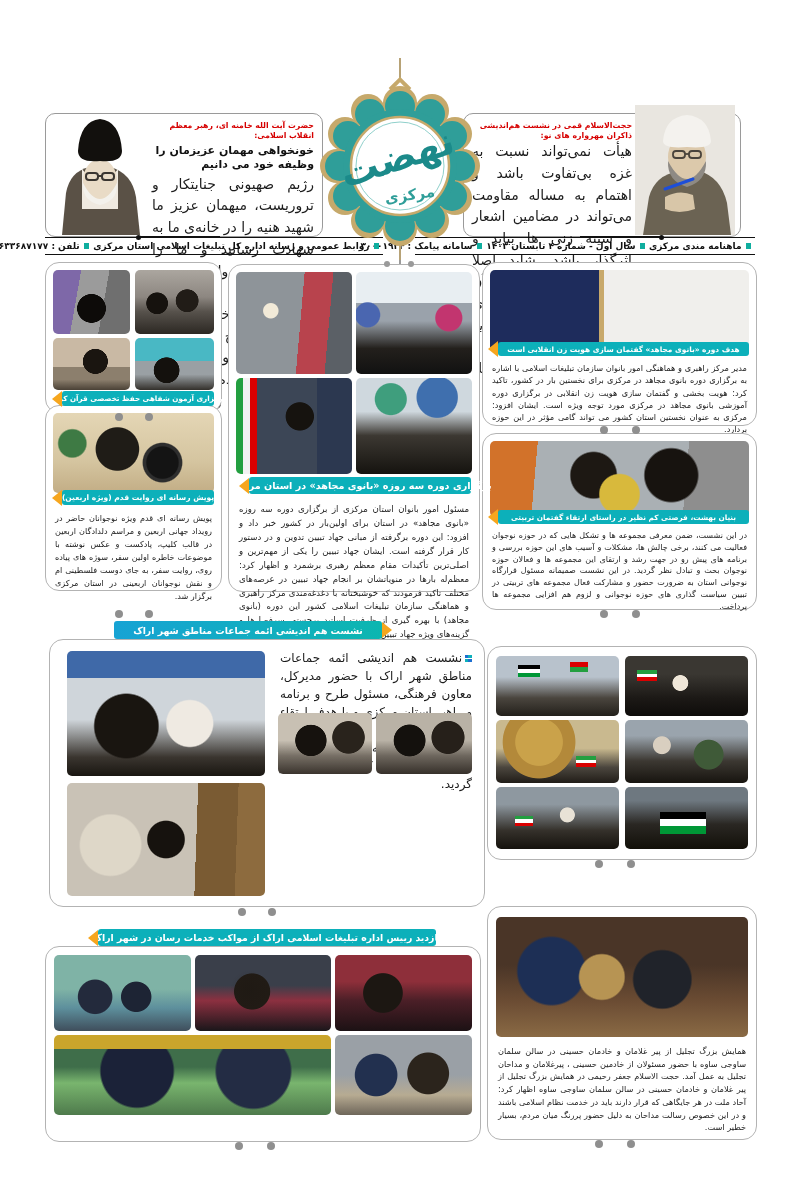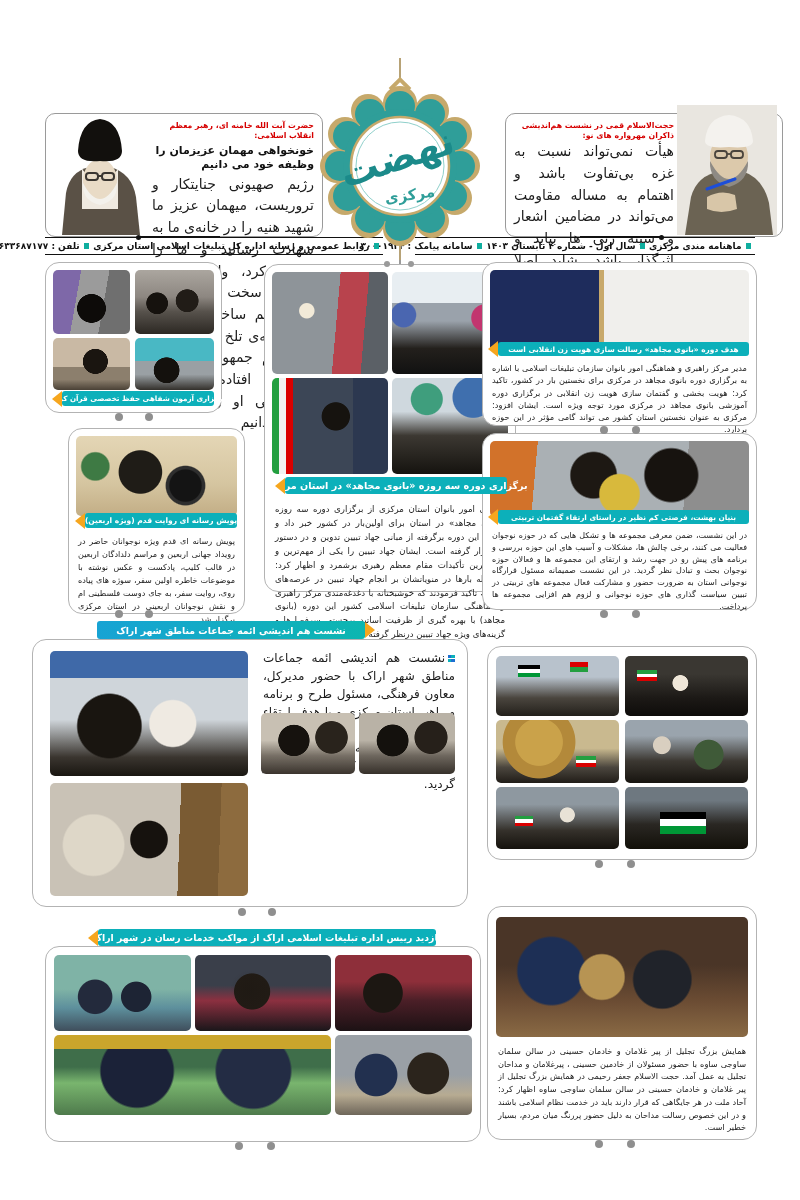--- a/index.html
+++ b/index.html
@@ -133,21 +133,21 @@
     <div style="position:absolute;right:8px;left:106px;top:7px;">
       <div class="q-kicker">حضرت آیت الله خامنه ای، رهبر معظم انقلاب اسلامی:</div>
       <div class="q-head">خونخواهی مهمان عزیزمان را وظیفه خود می دانیم</div>
       <div class="q-body">رژیم صهیونی جنایتکار و تروریست، میهمان عزیز ما شهید هنیه را در خانه‌ی ما به شهادت رسانید و ما را داغدار کرد، ولی زمینه‌ی مجازاتی سخت برای خود را نیز فراهم ساخت… ما در این حادثه‌ی تلخ و سخت که در حریم جمهوری اسلامی اتفاق افتاده است، خونخواهی او را وظیفه‌ی خود می‌دانیم</div>
     </div>
   </div>
   <div class="anchor" style="left:140px;top:236px;width:80px;">
       <i style="left:-4px;"></i>
     </div>
 
-  <div class="quote-card" style="left:505px;">
+  <div class="quote-card" style="left:463px;">
     <svg style="position:absolute;right:5px;bottom:1px;width:100px;height:130px;overflow:visible;" viewBox="0 0 100 130">
       <rect x="0" y="0" width="100" height="130" fill="#e9e6e0"></rect>
       <path d="M8 130 L14 92 Q20 70 44 66 L64 66 Q86 72 92 98 L96 130 Z" fill="#6b6353"></path>
       <ellipse cx="52" cy="52" rx="19" ry="23" fill="#dcc9ab"></ellipse>
       <path d="M33 56 Q52 92 71 56 Q72 76 52 82 Q32 76 33 56Z" fill="#8e8a84"></path>
       <path d="M28 36 Q30 12 52 10 Q74 12 76 36 Q76 44 52 42 Q28 44 28 36Z" fill="#f4f2ee"></path>
       <rect x="38" y="46" width="12" height="7" rx="3" fill="none" stroke="#4a443c" stroke-width="1.8"></rect>
       <rect x="54" y="46" width="12" height="7" rx="3" fill="none" stroke="#4a443c" stroke-width="1.8"></rect>
       <line x1="50" y1="49" x2="54" y2="49" stroke="#4a443c" stroke-width="1.8"></line>
       <line x1="30" y1="84" x2="58" y2="74" stroke="#1d4ed8" stroke-width="3" stroke-linecap="round"></line>
@@ -186,62 +186,62 @@
     <div class="ph p-exam2" style="position:absolute;left:7px;top:7px;width:77px;height:64px;"></div>
     <div class="ph p-exam3" style="position:absolute;right:7px;top:75px;width:79px;height:52px;"></div>
     <div class="ph p-exam4" style="position:absolute;left:7px;top:75px;width:77px;height:52px;"></div>
     <div class="banner arrow-l" style="bottom:6px;left:16px;right:7px;height:15px;font-size:7.2px;">
       <span>برگزاری آزمون شفاهی حفظ تخصصی قرآن کریم</span>
     </div>
   </div>
   <div class="dot" style="left:115px;top:413px;"></div>
   <div class="dot" style="left:145px;top:413px;"></div>
 
-  <div class="card" style="left:45px;top:428px;width:175px;height:184px;margin-left:23px;">
+  <div class="card" style="left:45px;top:405px;width:175px;height:184px;">
     <div class="ph p-poster" style="position:absolute;right:7px;left:7px;top:7px;height:80px;"></div>
     <div class="banner arrow-l" style="top:84px;left:16px;right:7px;height:15px;font-size:7.5px;">
       <span>پویش رسانه ای روایت قدم (ویژه اربعین)</span>
     </div>
     <div class="body-txt" style="right:9px;left:9px;top:106px;font-size:8.1px;line-height:1.6;">پویش رسانه ای قدم ویژه نوجوانان حاضر در رویداد جهانی اربعین و مراسم دلدادگان اربعین در قالب کلیپ، پادکست و عکس نوشته با موضوعات خاطره اولین سفر، سوژه های پیاده روی، روایت سفر، به جای دوست فلسطینی ام و نقش نوجوانان اربعینی در استان مرکزی برگزار شد.</div>
   </div>
   <div class="dot" style="left:115px;top:610px;"></div>
   <div class="dot" style="left:145px;top:610px;"></div>
 
-  <div class="card" style="left:228px;top:264px;width:250px;height:326px;margin-left:36px;">
+  <div class="card" style="left:228px;top:264px;width:250px;height:326px;">
     <div class="ph p-conf1" style="position:absolute;right:7px;top:7px;width:116px;height:102px;"></div>
     <div class="ph p-conf2" style="position:absolute;left:7px;top:7px;width:116px;height:102px;"></div>
     <div class="ph p-conf3" style="position:absolute;right:7px;top:113px;width:116px;height:96px;"></div>
     <div class="ph p-conf4" style="position:absolute;left:7px;top:113px;width:116px;height:96px;"></div>
     <div class="banner arrow-l" style="top:212px;left:20px;right:8px;height:17px;font-size:9.6px;">
       <span>برگزاری دوره سه روزه «بانوی مجاهد» در استان مرکزی</span>
     </div>
     <div class="body-txt" style="right:10px;left:10px;top:238px;font-size:8.6px;line-height:1.62;">مسئول امور بانوان استان مرکزی از برگزاری دوره سه روزه «بانوی مجاهد» در استان برای اولین‌بار در کشور خبر داد و افزود: این دوره برگرفته از مبانی جهاد تبیین تدوین و در دستور کار قرار گرفته است. ایشان جهاد تبیین را یکی از مهم‌ترین و اصلی‌ترین تأکیدات مقام معظم رهبری برشمرد و اظهار کرد: معظم‌له بارها در منویاتشان بر انجام جهاد تبیین در عرصه‌های مختلف تاکید فرمودند که خوشبختانه با دغدغه‌مندی مرکز راهبری و هماهنگی سازمان تبلیغات اسلامی کشور این دوره (بانوی مجاهد) با بهره گیری از ظرفیت اساتید برجسته، سرفصل‌ها و گزینه‌های ویژه جهاد تبیین درنظر گرفته شد.</div>
   </div>
 
   <div class="card" style="left:482px;top:262px;width:273px;height:162px;">
     <div class="ph p-class" style="position:absolute;right:7px;left:7px;top:7px;height:82px;"></div>
     <div class="banner arrow-l" style="top:79px;left:15px;right:7px;height:14px;font-size:7.4px;">
-      <span>هدف دوره «بانوی مجاهد» رسالت سازی هویت زن انقلابی است</span>
+      <span>هدف دوره «بانوی مجاهد» گفتمان سازی هویت زن انقلابی است</span>
     </div>
     <div class="body-txt" style="right:9px;left:9px;top:99px;font-size:8.2px;line-height:1.5;">مدیر مرکز راهبری و هماهنگی امور بانوان سازمان تبلیغات اسلامی با اشاره به برگزاری دوره بانوی مجاهد در مرکزی برای نخستین بار در کشور، تاکید کرد: هویت بخشی و گفتمان سازی هویت زن انقلابی در برگزاری دوره آموزشی بانوی مجاهد در مرکزی مورد توجه ویژه است. ایشان افزود: مرکزی به عنوان نخستین استان کشور می تواند گامی مؤثر در این حوزه بردارد.</div>
   </div>
   <div class="dot" style="left:600px;top:426px;"></div>
   <div class="dot" style="left:632px;top:426px;"></div>
 
   <div class="card" style="left:482px;top:433px;width:273px;height:175px;">
     <div class="ph p-meet" style="position:absolute;right:7px;left:7px;top:7px;height:76px;"></div>
     <div class="banner arrow-l" style="top:76px;left:15px;right:7px;height:14px;font-size:7.3px;">
       <span>بنیان بهشت، فرصتی کم نظیر در راستای ارتقاء گفتمان تربیتی</span>
     </div>
     <div class="body-txt" style="right:9px;left:9px;top:96px;font-size:8px;line-height:1.48;">در این نشست، ضمن معرفی مجموعه ها و تشکل هایی که در حوزه نوجوان فعالیت می کنند، برخی چالش ها، مشکلات و آسیب های این حوزه بررسی و برنامه های پیش رو در جهت رشد و ارتقای این مجموعه ها و فعالان حوزه نوجوان بحث و تبادل نظر گردید. در این نشست صمیمانه مسئول قرارگاه نوجوانی استان به ضرورت حضور و مشارکت فعال مجموعه های تربیتی در تبیین سیاست گذاری های حوزه نوجوانی و لزوم هم افزایی مجموعه ها پرداخت.</div>
   </div>
   <div class="dot" style="left:600px;top:610px;"></div>
   <div class="dot" style="left:632px;top:610px;"></div>
 
-  <div class="card" style="left:32px;top:639px;width:434px;height:266px;">
+  <div class="card" style="left:49px;top:639px;width:434px;height:266px;">
     <div class="banner grad arrow-r" style="top:-19px;left:64px;width:268px;height:18px;font-size:9.3px;">
       <span>نشست هم اندیشی ائمه جماعات مناطق شهر اراک</span>
     </div>
     <div class="ph p-mosque1" style="position:absolute;left:17px;top:11px;width:198px;height:125px;"></div>
     <div class="body-txt" style="right:12px;width:192px;top:9px;font-size:12px;line-height:1.5;">
       <span class="sq-icon"></span><span>نشست هم اندیشی ائمه جماعات مناطق شهر اراک با حضور مدیرکل، معاون فرهنگی، مسئول طرح و برنامه و راهبر استان مرکزی و با هدف ارتقاء کیفی فعالیت های مسجد در توسعه میدان مخاطب محله در مسجد جلالی و مسجد امام‌جواد(ع) کوی رضوی برگزار گردید.</span>
     </div>
     <div class="ph p-clerics1" style="position:absolute;right:12px;top:73px;width:96px;height:61px;"></div>
     <div class="ph p-clerics1" style="position:absolute;right:112px;top:73px;width:94px;height:61px;filter:brightness(1.08);"></div>
     <div class="ph p-mihrab" style="position:absolute;left:17px;top:143px;width:198px;height:113px;"></div>

